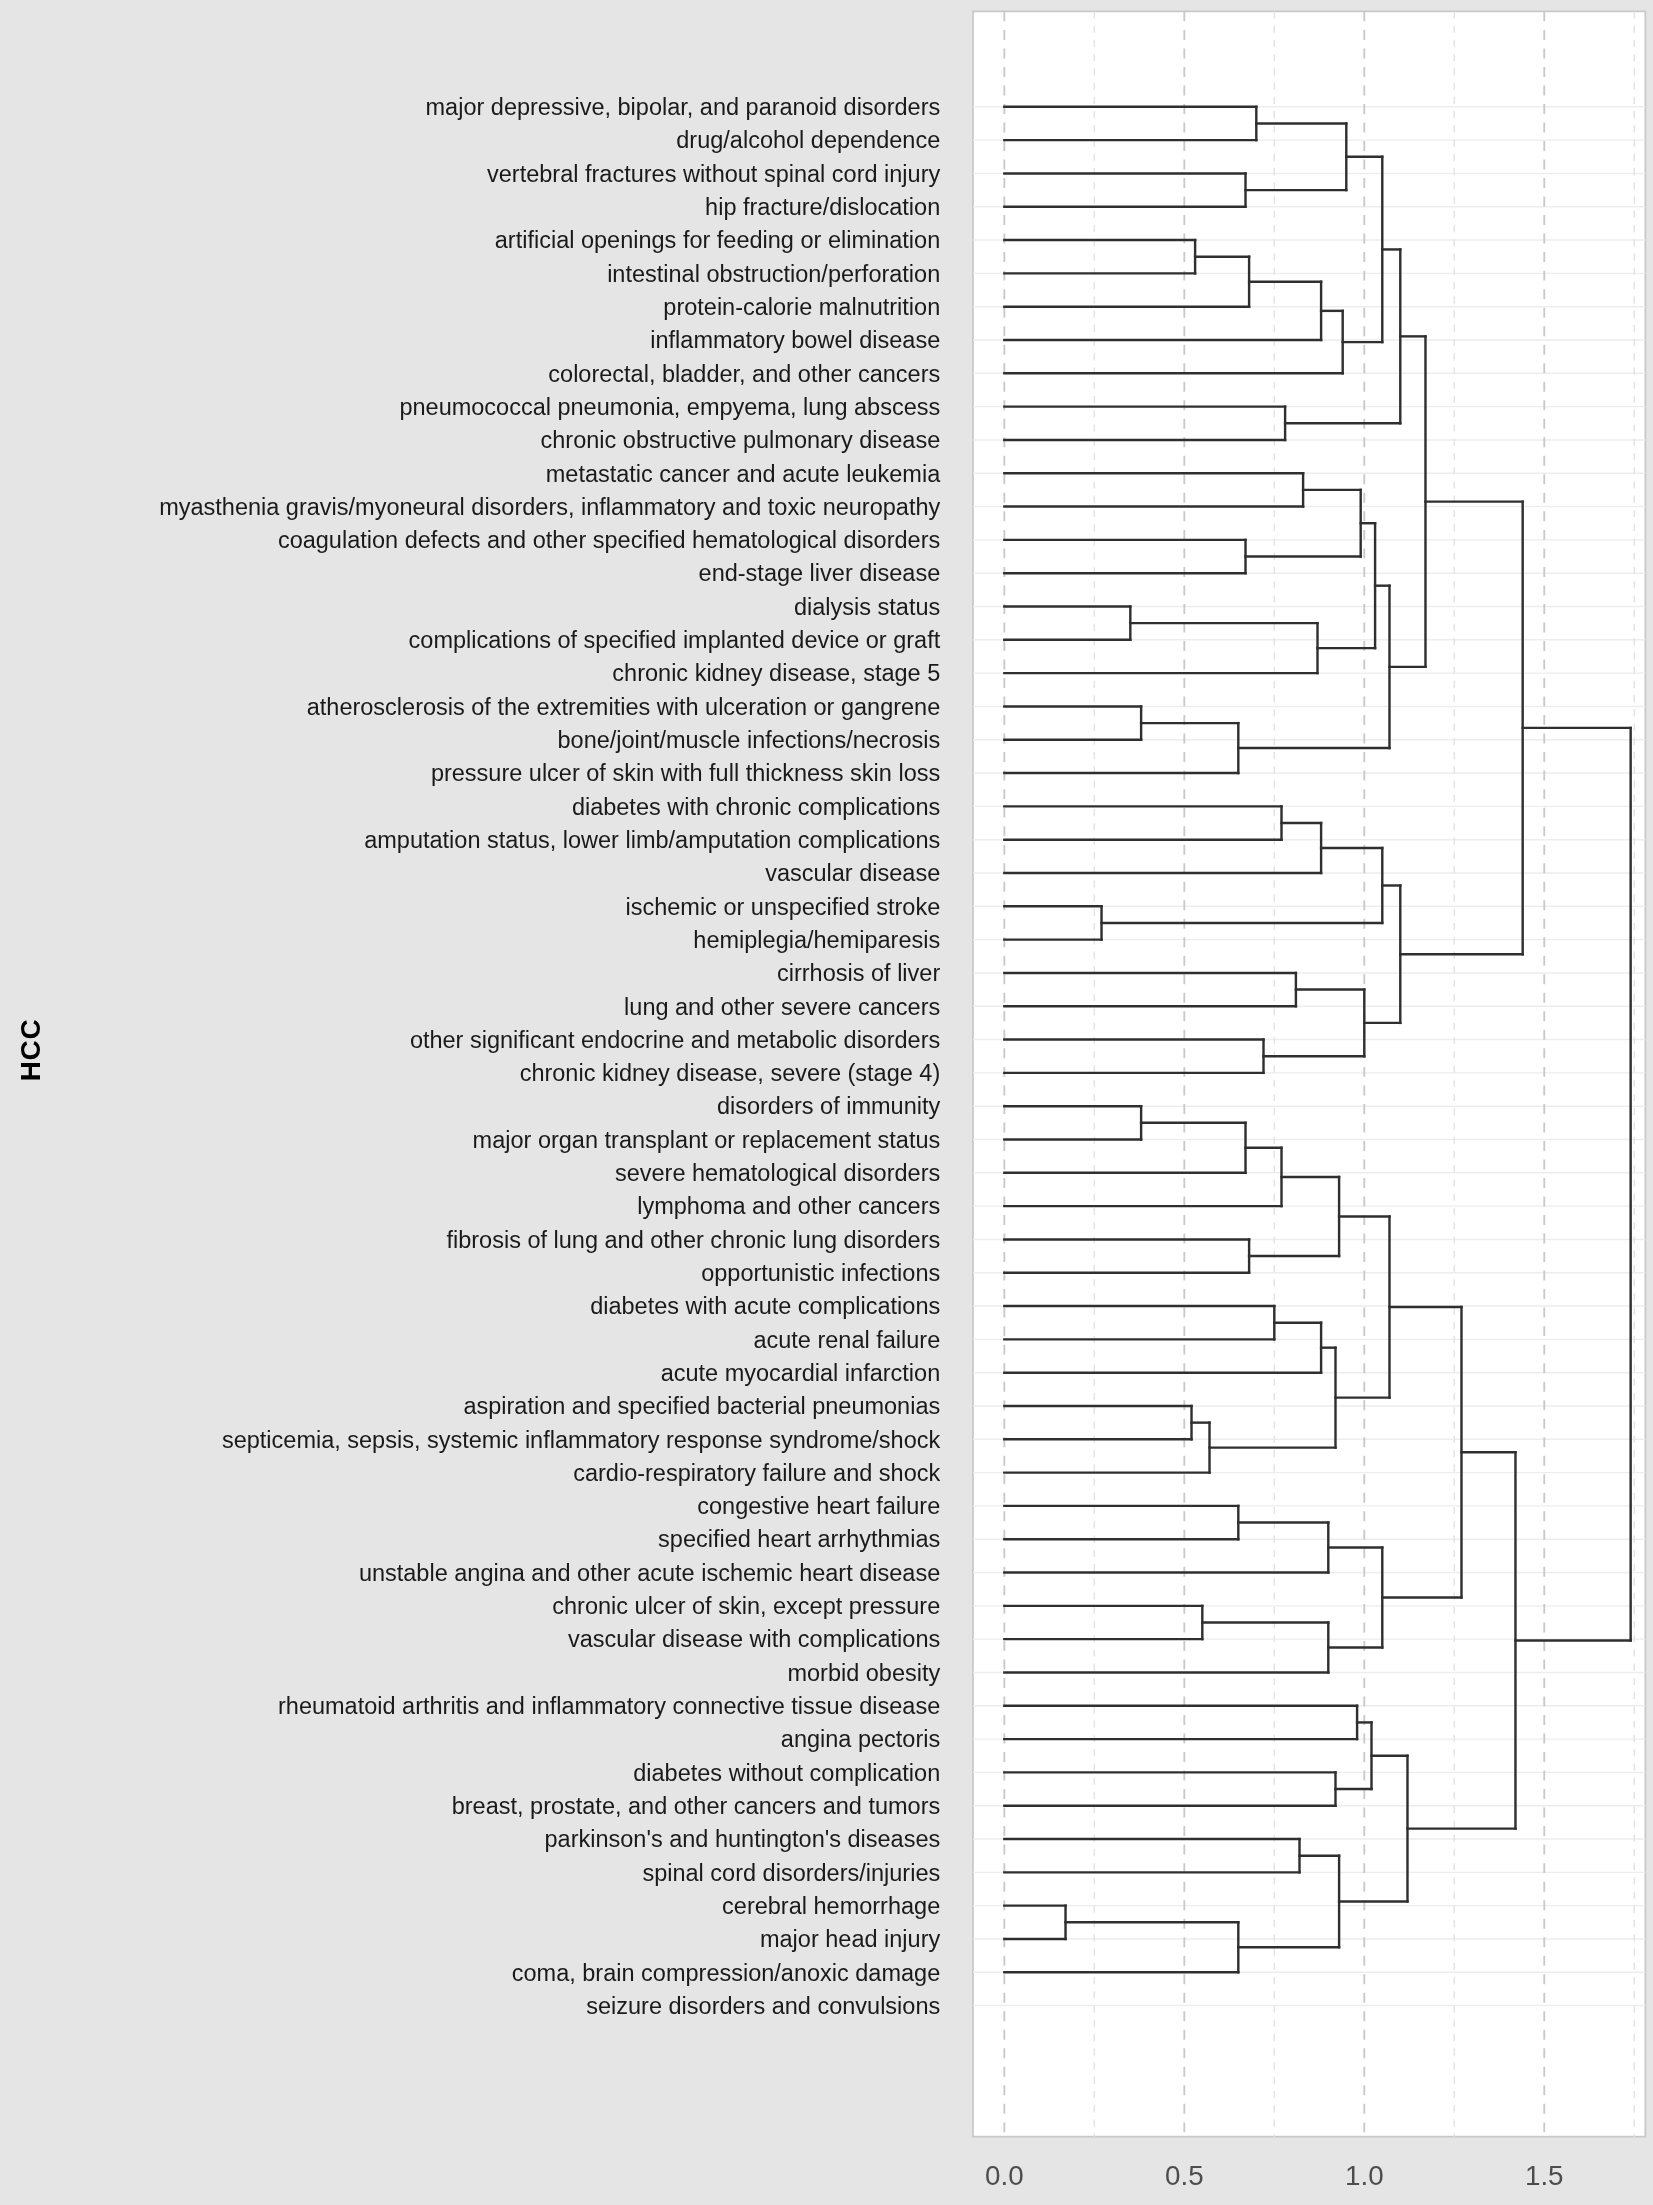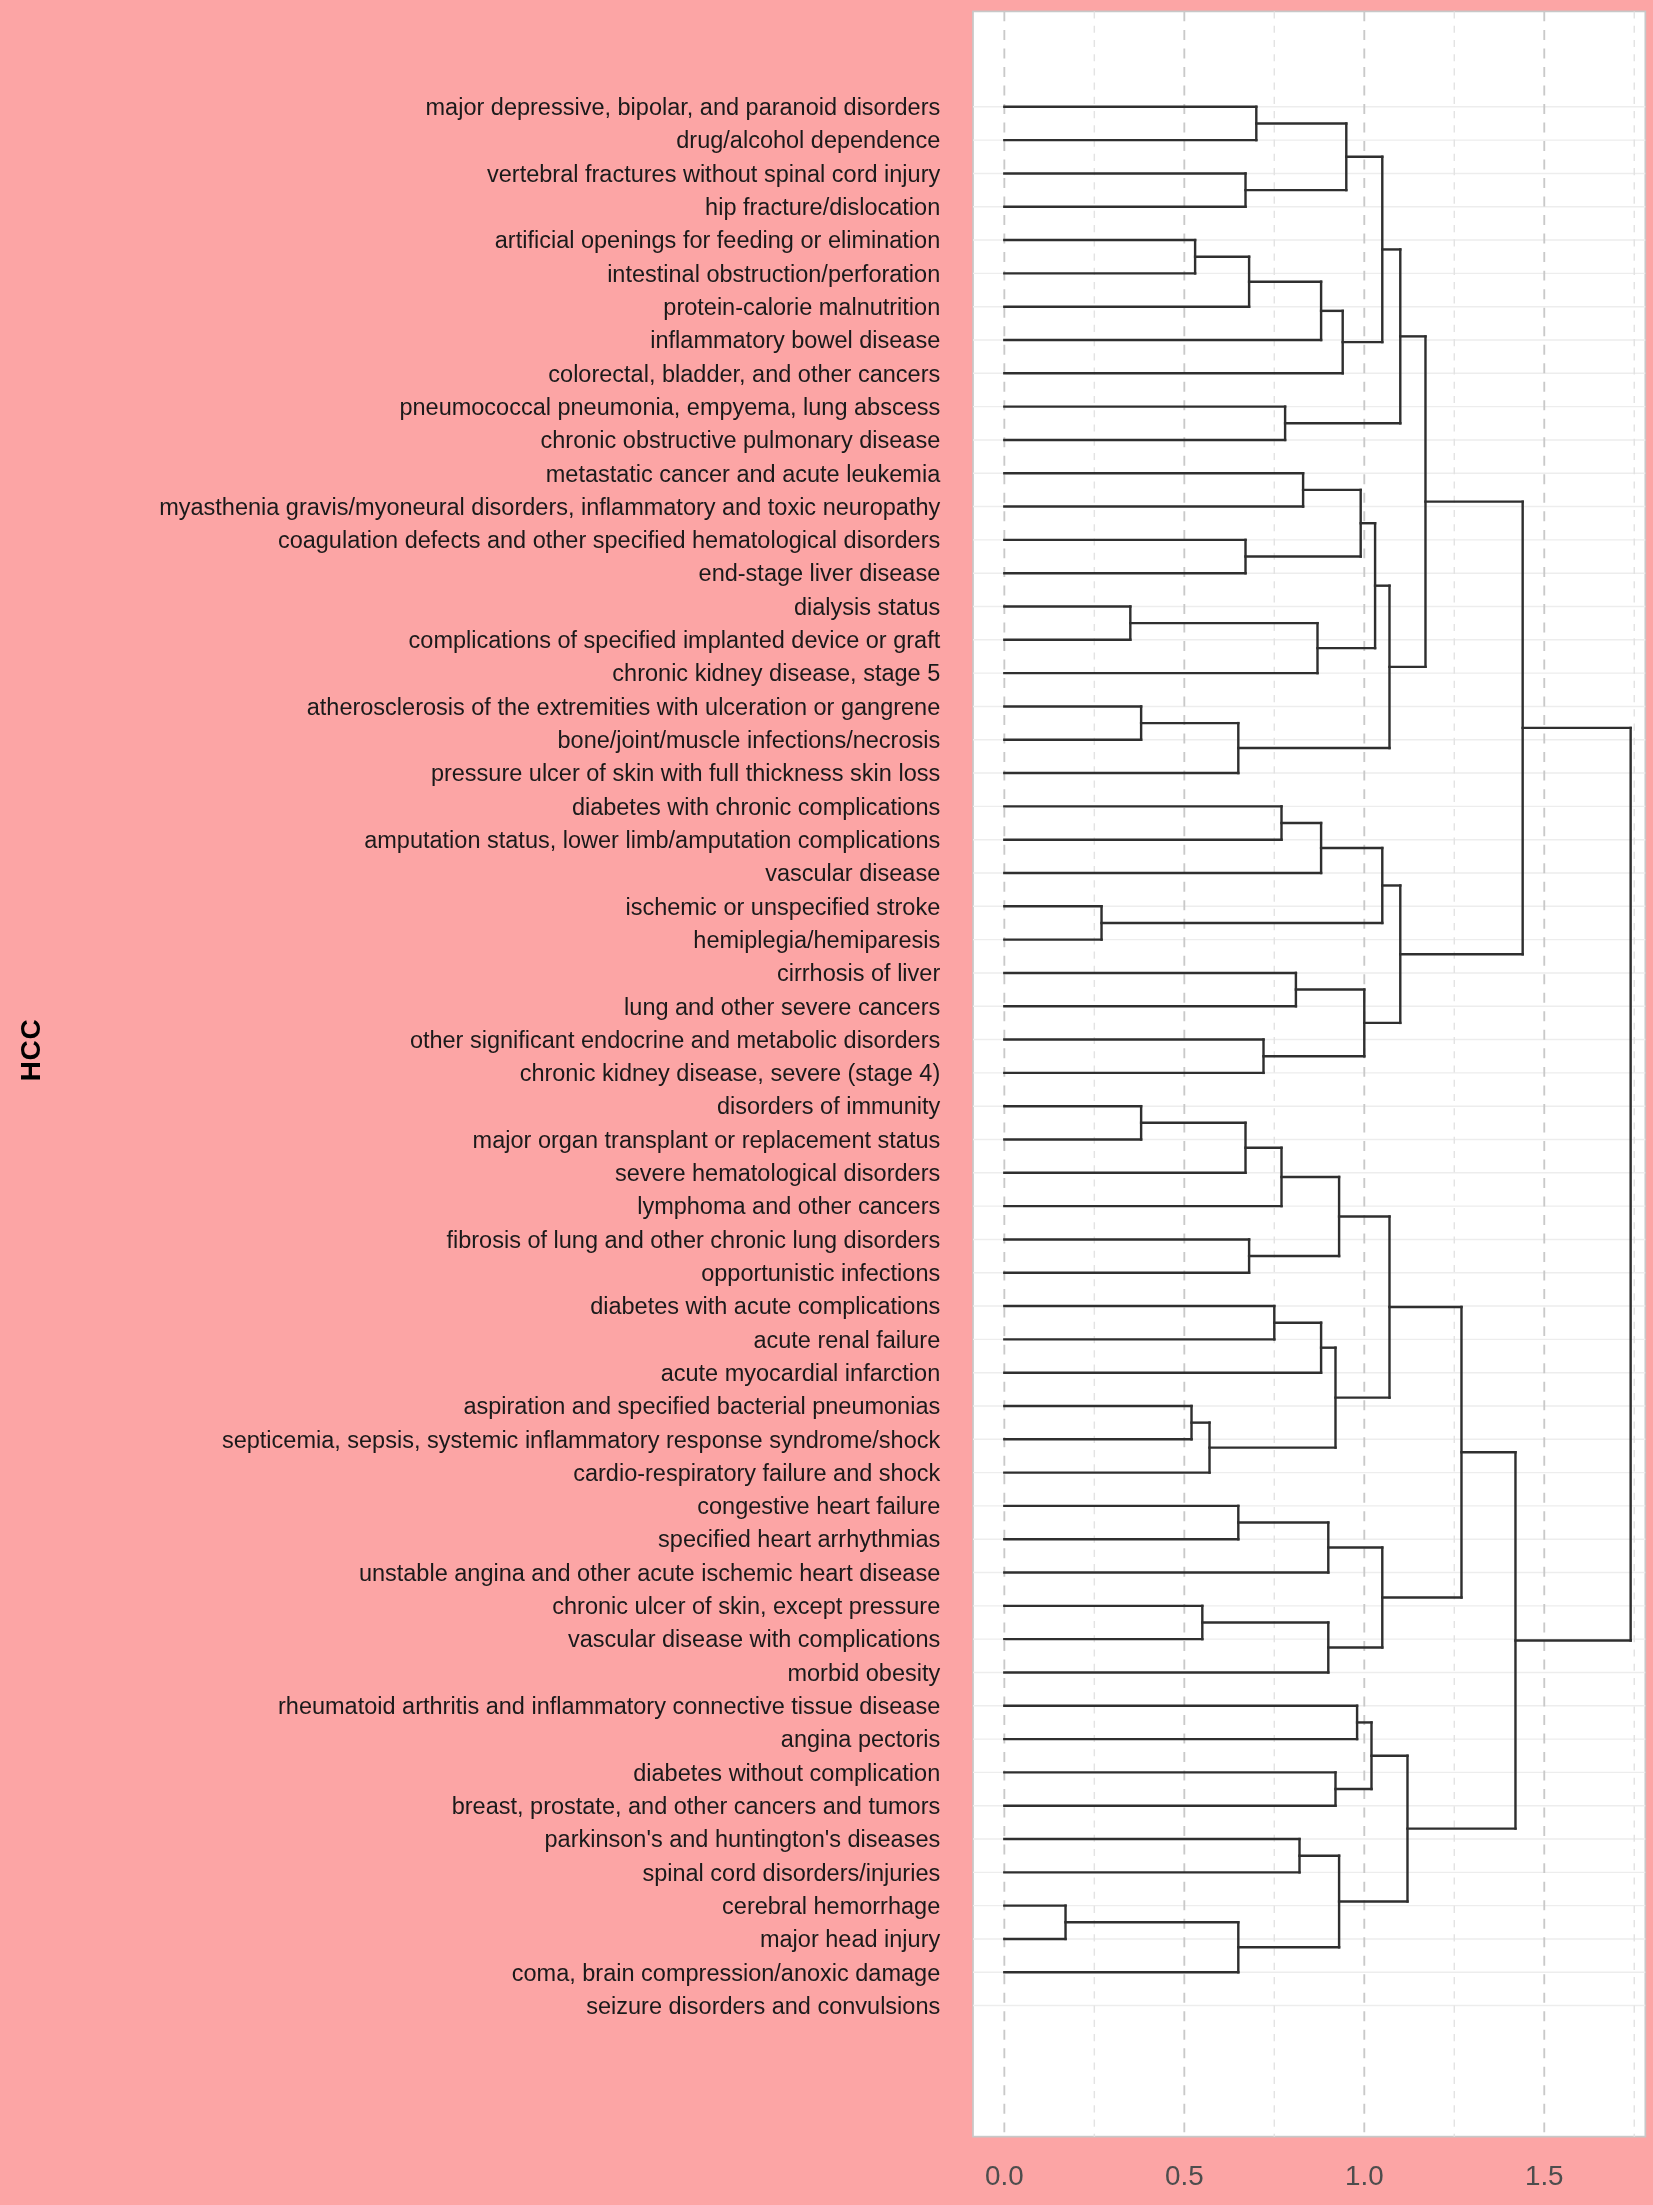--- a/index.html
+++ b/index.html
@@ -1,16 +1,16 @@
 <!DOCTYPE html>
 <html style="font-size:9.8px"><head>
 <meta charset="utf-8">
 <style>
   html,body{margin:0;padding:0;background:#ffffff;}
-  .page{position:relative;width:1654px;height:2205px;background:#fca5a5;font-family:"Liberation Sans",sans-serif;overflow:hidden;}
+  .page{position:relative;width:1654px;height:2205px;background:#e5e5e5;font-family:"Liberation Sans",sans-serif;overflow:hidden;}
   .chart-svg{display:block;width:1654px;height:2205px;}
   .chart-svg text{font-family:"Liberation Sans",sans-serif;}
   .y-axis-title{position:absolute;left:31px;top:1050px;transform:translate(-50%,-50%) rotate(-90deg);font-size:28px;font-weight:700;color:#000000;letter-spacing:0.6px;white-space:nowrap;}
 </style>
 </head>
 <body>
 
 <div class="page">
   <figure style="margin:0">
     <svg id="chart-svg" class="chart-svg" viewBox="0 0 1161 1548">

